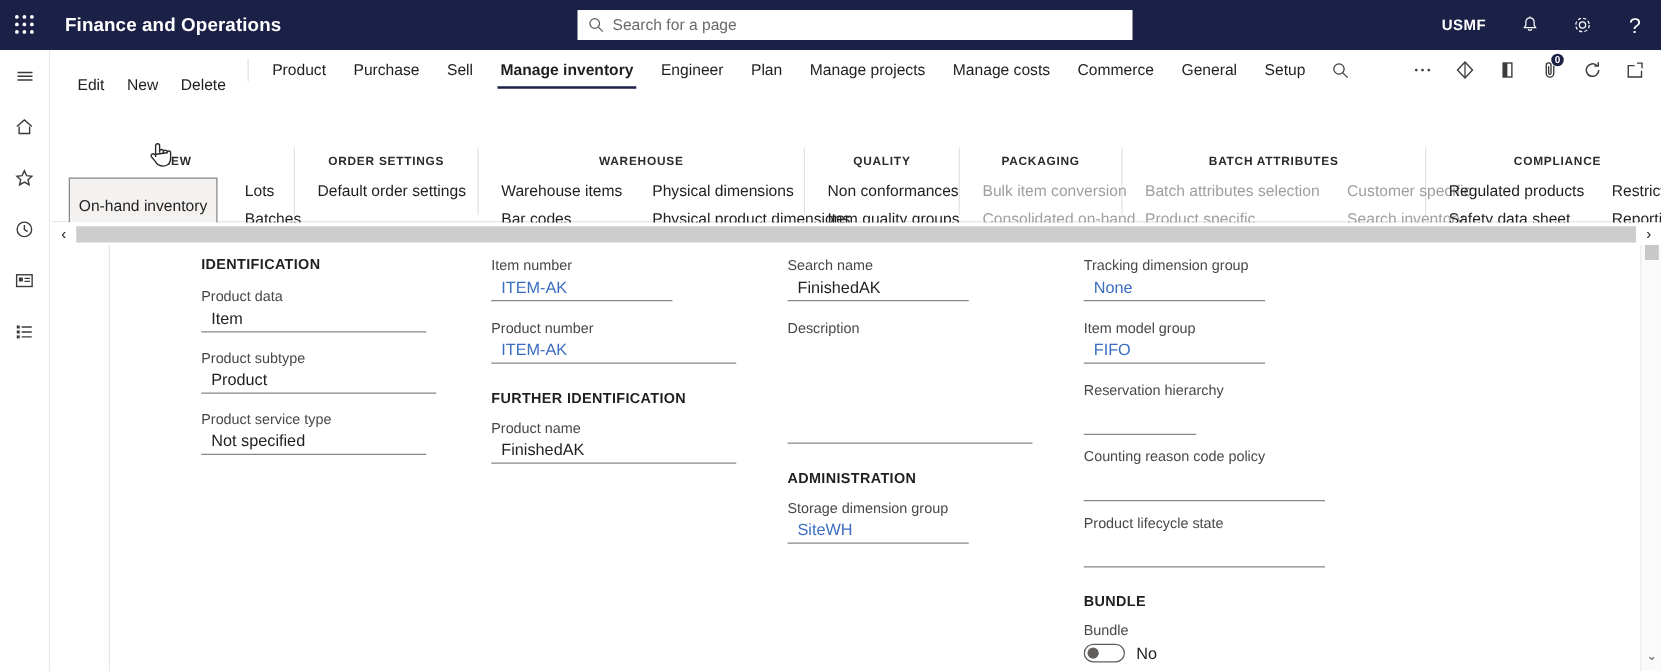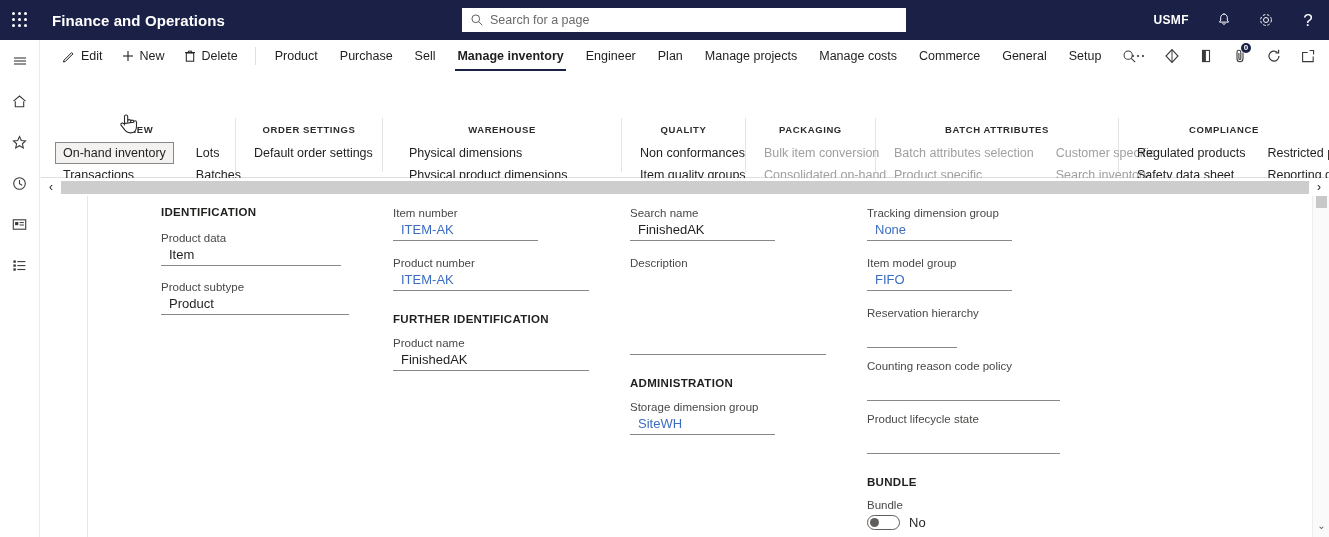--- a/index.html
+++ b/index.html
@@ -67,21 +67,21 @@
   .actionpane {
     position: absolute; left: 41px; top: 40px; width: 1288px; height: 138px;
     background: #ffffff; border-bottom: 1px solid #e1dfdd;
   }
   .tabrow {
     height: 32px; display: flex; align-items: center; padding-left: 12px;
     position: relative;
   }
   .cmdbtn {
     display: flex; align-items: center; gap: 5px; height: 32px;
-    padding: 16px 9px; font-size: 12.5px; color: #201f1e; cursor: pointer;
+    padding: 16px 9px; font-size: 12.5px; color: #201f1e; cursor: pointer; flex-direction: column;
   }
   .cmdsep {
     width: 1px; height: 18px; background: #e1dfdd; margin: 0 8px;
   }
   .tabitem {
     height: 32px; display: flex; align-items: center; padding: 0 11px;
     font-size: 12.5px; color: #201f1e; cursor: pointer; position: relative;
   }
   .tabitem.active { font-weight: bold; }
   .tabitem.active::after {
@@ -116,21 +116,21 @@
     text-align: center; padding: 6px 0 7px 0; text-transform: uppercase;
   }
   .grp-cols { display: flex; gap: 0px; }
   .grp-col { display: flex; flex-direction: column; }
   .mi {
     font-size: 12.5px; color: #201f1e; padding: 3px 8px; cursor: pointer;
     white-space: nowrap; line-height: 16px;
   }
   .mi.disabled { color: #a19f9d; cursor: default; }
   .mi.selected {
-    border: 1px solid #8a8886; background: #f3f2f1; padding: 2px 7px;
+    border: 1px solid #8a8886; background: #f3f2f1; padding: 14px 7px;
   }
 
   
   .hscroll {
     position: absolute; left: 41px; top: 178px; width: 1288px; height: 18px;
     background: #ffffff; display: flex; align-items: center;
   }
   .hscroll .arrow {
     width: 20px; height: 18px; display: flex; align-items: center; justify-content: center;
     font-size: 12px; color: #1b1b1b; cursor: pointer; background: #ffffff;
@@ -420,20 +420,25 @@
       <div class="grp-cols">
         <div class="grp-col">
           <div class="mi">Default order settings</div>
         </div>
       </div>
     </div>
 
     <div class="grp" style="width:261px">
       <div class="grp-title">Warehouse</div>
       <div class="grp-cols">
+        <div class="grp-col">
+          <div class="mi">Warehouse items</div>
+          <div class="mi">Bar codes</div>
+          <div class="mi">GTIN codes</div>
+        </div>
         <div class="grp-col" style="margin-left:8px">
           <div class="mi">Physical dimensions</div>
           <div class="mi">Physical product dimensions</div>
         </div>
       </div>
     </div>
 
     <div class="grp" style="width:124px">
       <div class="grp-title">Quality</div>
       <div class="grp-cols">
@@ -501,20 +506,24 @@
       <div style="margin-top:14px">
         <div class="fld-label">Product data</div>
         <div class="fld">Item</div>
       </div>
 
       <div style="margin-top:15px; width:188px">
         <div class="fld-label">Product subtype</div>
         <div class="fld">Product</div>
       </div>
 
+      <div style="margin-top:15px">
+        <div class="fld-label">Product service type</div>
+        <div class="fld">Not specified</div>
+      </div>
     </div>
 
     <div class="col" style="left:304px; width:196px;">
       <div style="margin-top:11px">
         <div class="fld-label">Item number</div>
         <div class="fld link" style="width:145px">ITEM-AK</div>
       </div>
 
       <div style="margin-top:16px">
         <div class="fld-label">Product number</div>

